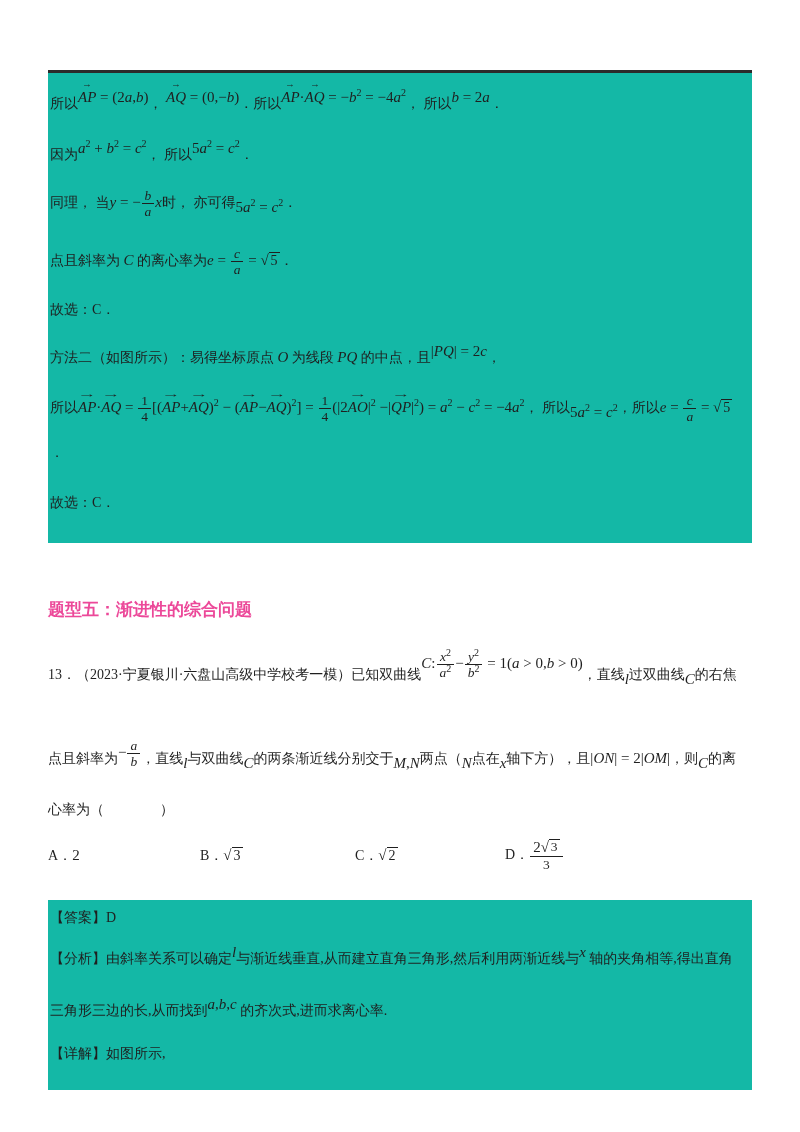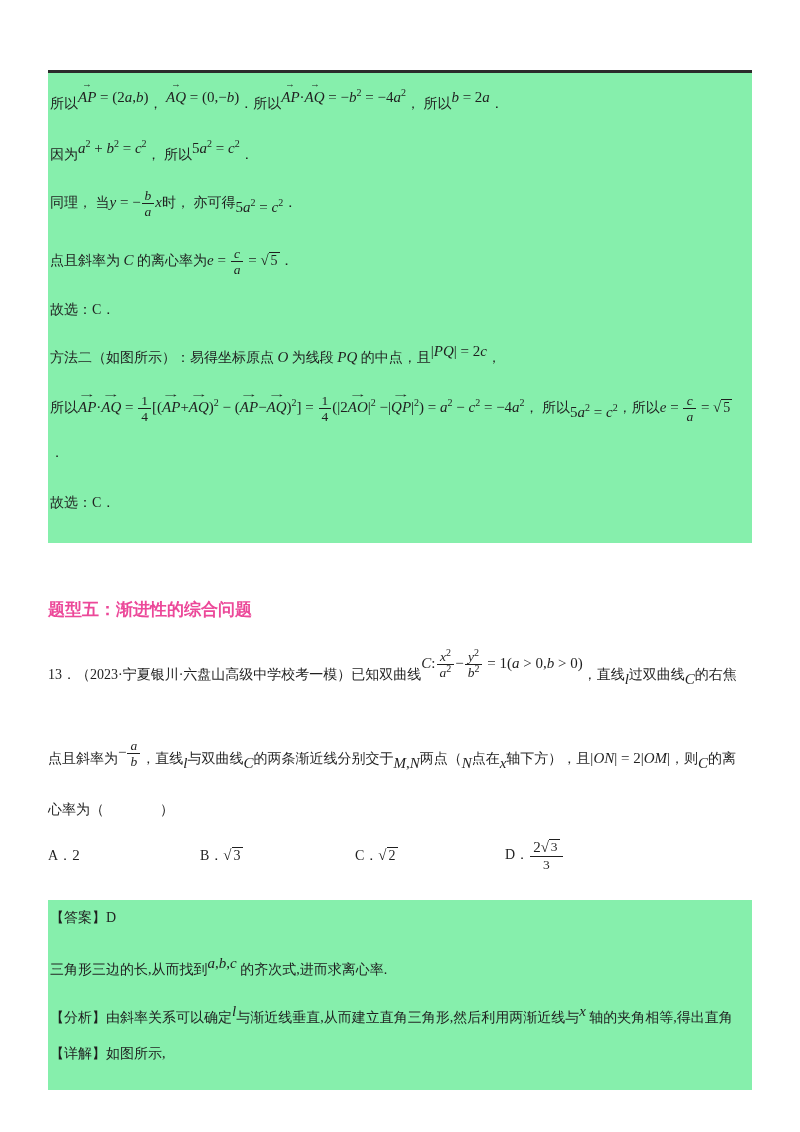--- a/index.html
+++ b/index.html
@@ -1,21 +1,21 @@
 <!DOCTYPE html>
 <html><head>
 <meta charset="utf-8">
 <style>
   html,body{margin:0;padding:0;}
   body{background:#ffffff;font-family:"Liberation Serif","DejaVu Serif",serif;}
   .page{position:relative;width:800px;height:1132px;background:#ffffff;overflow:hidden;color:#1f1f1f;}
   .content{margin:0 48px;width:704px;}
   .top-space{height:70px;}
   .rule{height:3px;background:#2b2b2b;}
-  .band{background:#86efac;}
+  .band{background:#14b8a6;}
   .block1{padding:6px 8px 16px 2px;}
   .block2{padding:6px 8px 12px 2px;margin-top:22px;}
   .pline{font-size:14px;line-height:20px;white-space:pre-wrap;}
   
   .l1{margin-top:8px;}
   .l2{margin-top:24px;}
   .l3{margin-top:18px;line-height:38px;}
   .l4{margin-top:14px;line-height:38px;}
   .l5{margin-top:20px;}
   .l6{margin-top:16px;line-height:30px;}
@@ -94,18 +94,18 @@
                     <span class="rad">√</span>
                     <span class="rc">3</span>
                   </span></span>
                 <span class="fd">3</span>
               </span></span></span>
       </div>
     </section>
 
     <section class="band block2">
       <p class="pline a1"><span class="t">【答案】D</span></p>
+      <p class="pline a2"><span class="t">【分析】由斜率关系可以确定</span><span class="g up"><span class="m"><i>l</i></span></span><span class="t">与渐近线垂直,从而建立直角三角形,然后利用两渐近线与</span><span class="g up"><span class="m"><i>x</i></span></span><span class="t"> 轴的夹角相等,得出直角</span></p>
       <p class="pline a3"><span class="t">三角形三边的长,从而找到</span><span class="g up"><span class="m"><i>a</i>,<i>b</i>,<i>c</i></span></span><span class="t"> 的齐次式,进而求离心率.</span></p>
-      <p class="pline a2"><span class="t">【分析】由斜率关系可以确定</span><span class="g up"><span class="m"><i>l</i></span></span><span class="t">与渐近线垂直,从而建立直角三角形,然后利用两渐近线与</span><span class="g up"><span class="m"><i>x</i></span></span><span class="t"> 轴的夹角相等,得出直角</span></p>
       <p class="pline a4"><span class="t">【详解】如图所示,</span></p>
     </section>
   </div>
 </div>
 
 </body></html>

